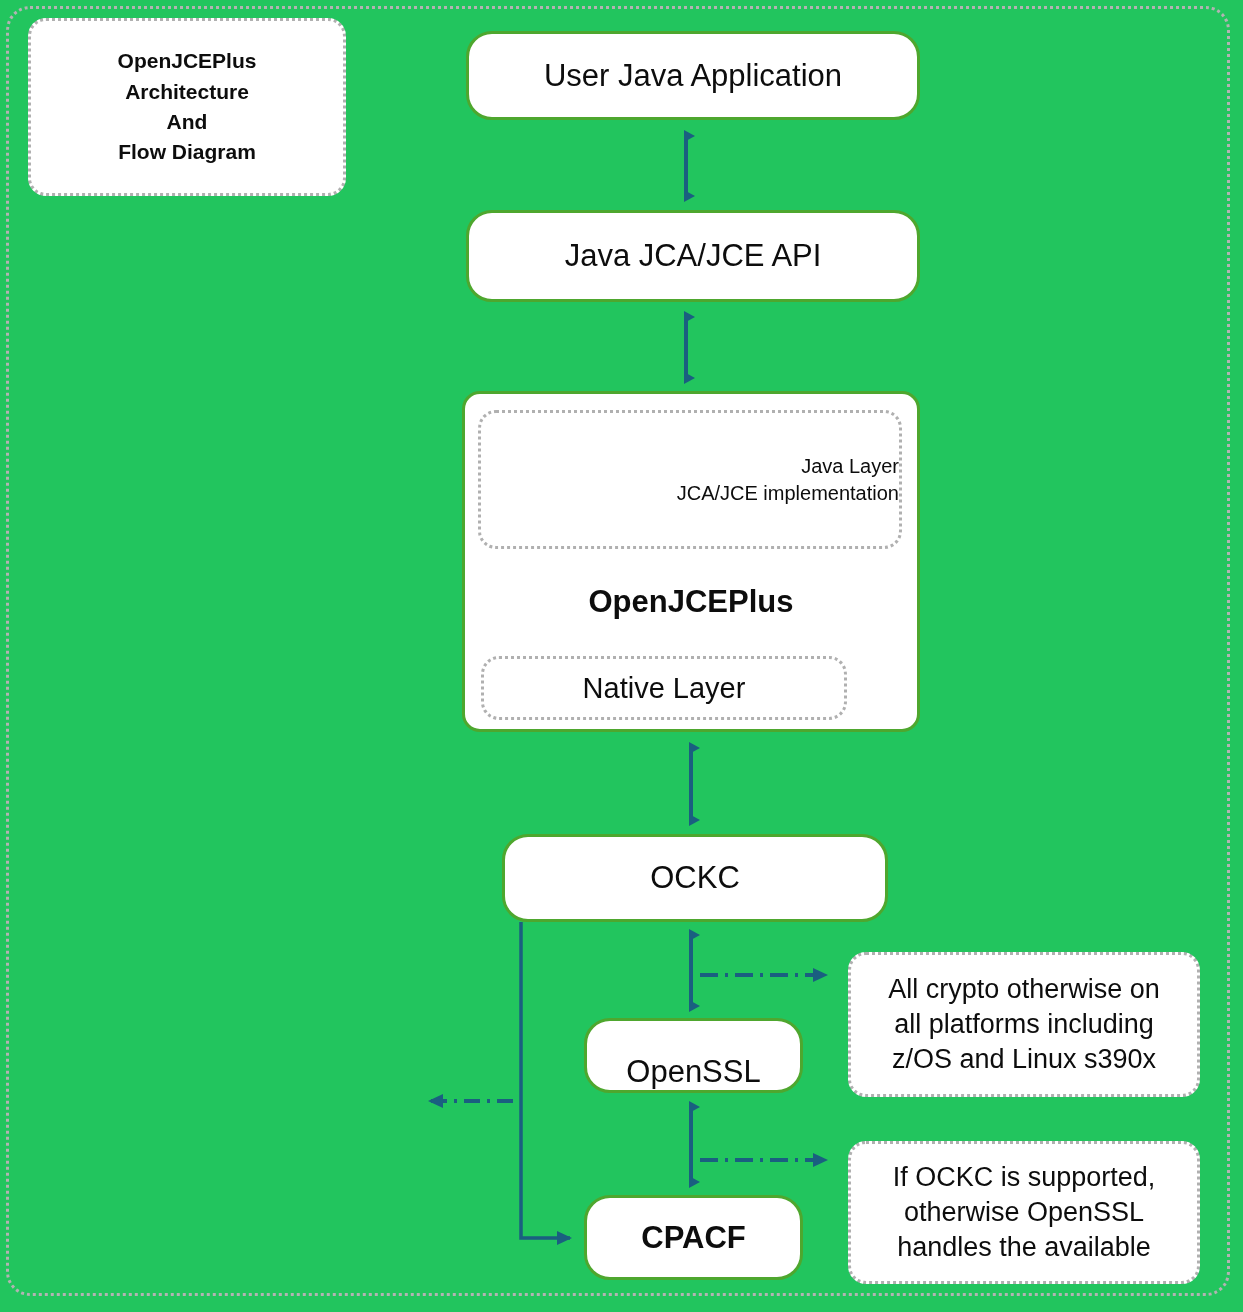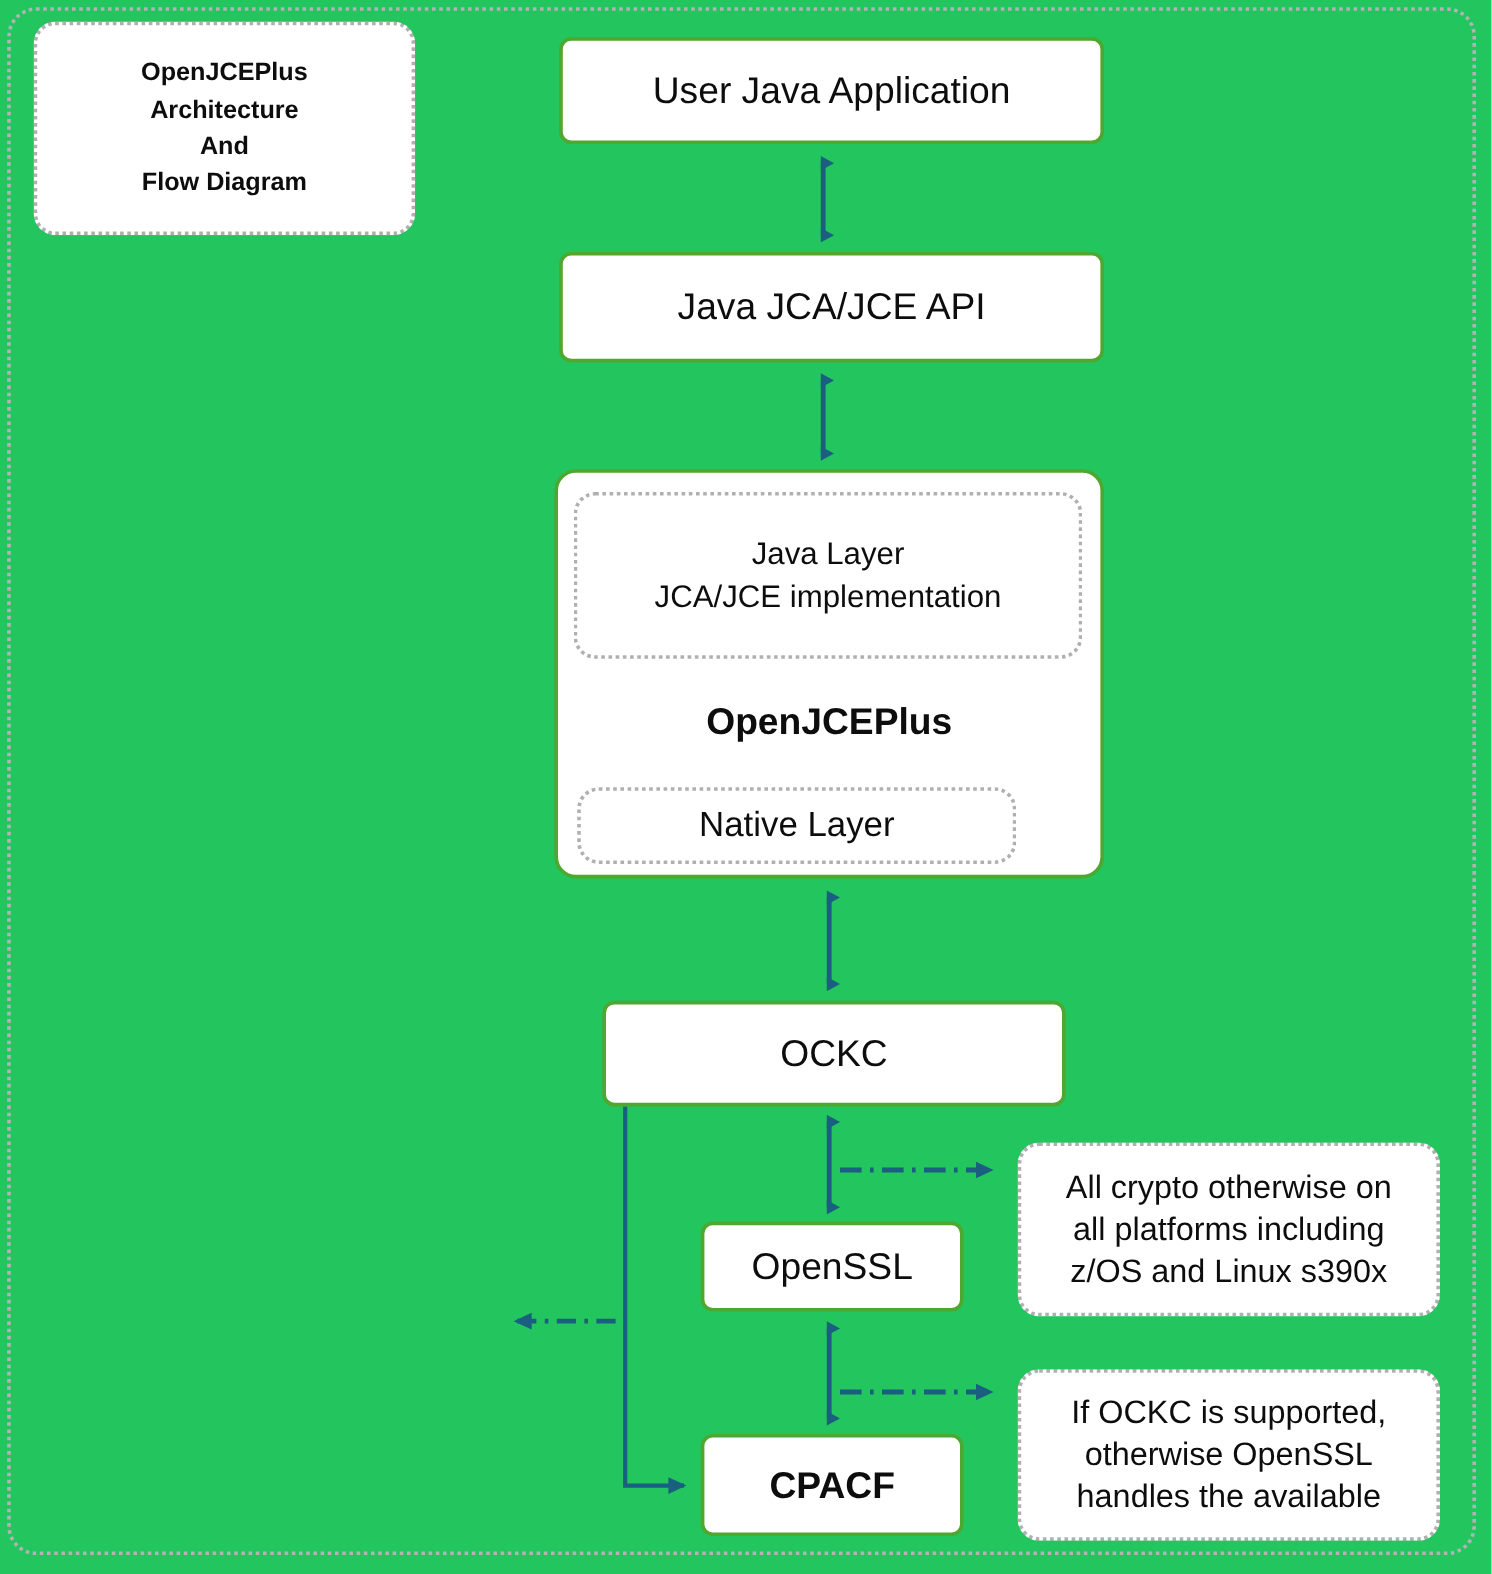--- a/index.html
+++ b/index.html
@@ -31,21 +31,21 @@
     position: absolute;
     box-sizing: border-box;
     display: flex;
     align-items: center;
     justify-content: center;
     text-align: center;
     background: #ffffff;
   }
   .green-box {
     border: 3px solid #4EA72E;
-    border-radius: 10px;
+    border-radius: 26px;
     font-size: 31px;
     line-height: 1.2;
     color: #0d0d0d;
   }
   .dotted-box {
     border: 3px dotted #b0b0b0;
     border-radius: 18px;
     background: #ffffff;
   }
   .outer-frame {
@@ -91,23 +91,24 @@
     box-sizing: border-box;
     border: 3px solid #4EA72E;
     border-radius: 18px;
     background: #ffffff;
   }
   .inner-java-layer {
     left: 478px;
     top: 410px;
     width: 424px;
     height: 139px;
-    font-size: 26px;
+    font-size: 20px;
     line-height: 1.35;
     flex-direction: column;
+    align-items: flex-end;
   }
   .openjceplus-label {
     position: absolute;
     left: 462px;
     top: 578px;
     width: 458px;
     height: 48px;
     display: flex;
     align-items: center;
     justify-content: center;
@@ -126,20 +127,21 @@
     left: 502px;
     top: 834px;
     width: 386px;
     height: 88px;
   }
   .node-openssl {
     left: 584px;
     top: 1018px;
     width: 219px;
     height: 75px;
+    align-items: flex-end;
   }
   .node-cpacf {
     left: 584px;
     top: 1195px;
     width: 219px;
     height: 85px;
     font-weight: bold;
   }
   .ann-box {
     font-size: 27px;

